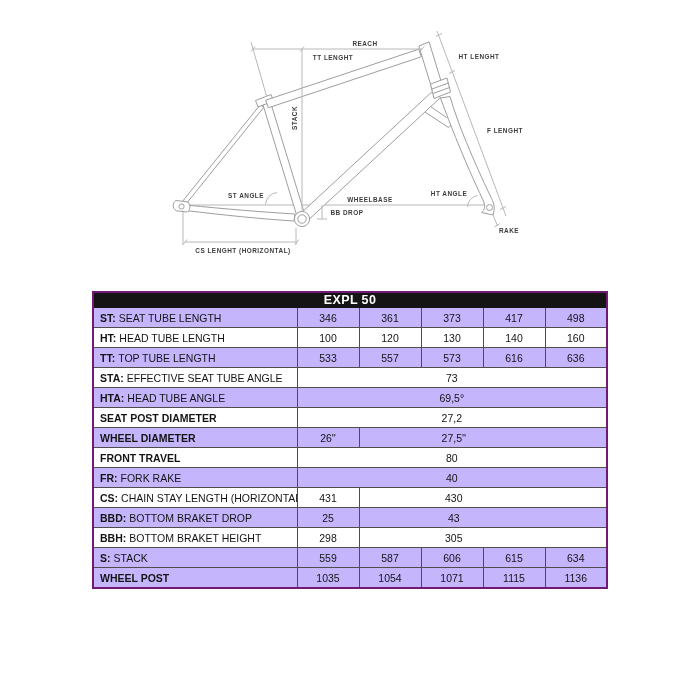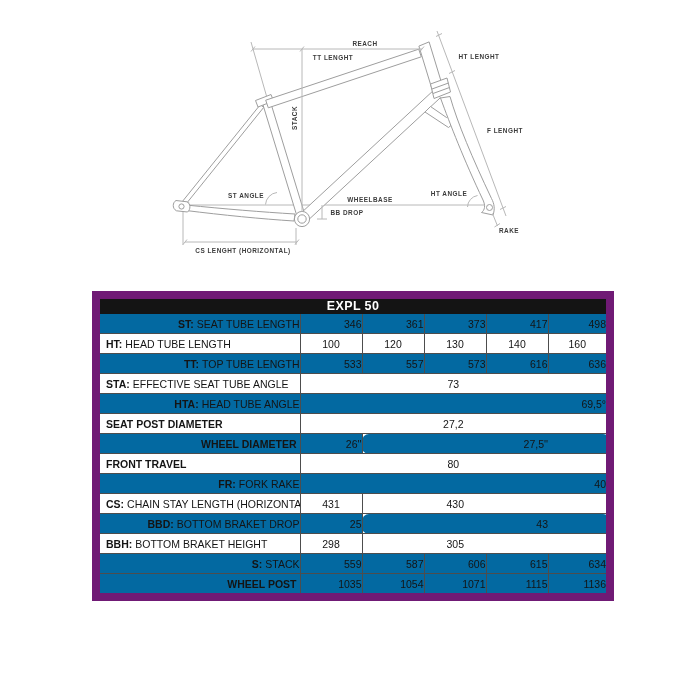--- a/index.html
+++ b/index.html
@@ -14,38 +14,38 @@
     font-size:6.4px; font-weight:bold; letter-spacing:0.5px;
     fill:#3c3c3c; text-anchor:middle;
   }
   .frame   { stroke:#9e9e9e; stroke-width:1; fill:#ffffff; stroke-linejoin:round; }
   .frameln { stroke:#9e9e9e; stroke-width:1; fill:none; }
   .dim     { stroke:#b8b8b8; stroke-width:1; fill:none; }
   
   .table-wrap { position:absolute; left:92px; top:291px; }
   .geo-table {
     border-collapse:collapse; table-layout:fixed; width:514px;
-    font-size:10.5px; color:#141414; border:8px solid #701a75;
+    font-size:10.5px; color:#141414; border:2px solid #701a75;
   }
   .geo-table td {
     border:1px solid #4d4d4d; height:19px; padding:0;
     vertical-align:middle; white-space:nowrap; overflow:hidden;
   }
   .geo-table col.c-label { width:204px; }
   .geo-table col.c-size  { width:62px; }
   tr.title-row td {
     background:#141414; color:#ffffff; text-align:center; font-weight:bold;
     font-size:12.5px; letter-spacing:0.4px; height:13px; border-color:#141414;
   }
   tr.hdr-row td { font-weight:bold; text-align:center; height:18px; background:#ffffff; }
   td.lbl { text-align:left; padding-left:6px; background:inherit; }
   .b { font-weight:bold; margin-right:3px; }
   td.val { text-align:center; font-weight:normal; }
-  tr.shaded td { background:#0369a1;text-align:right; }
-  td.span4 { padding-right:58px;border-radius:7px; }
+  tr.shaded td { background:#c4b5fd; }
+  td.span4 { padding-right:58px; }
 </style>
 </head>
 <body>
 
 <svg class="diagram" width="700" height="290" viewBox="0 0 700 290" xmlns="http://www.w3.org/2000/svg">
 
   <g>
     <path class="dim" d="M187,205 H488"></path>
     <path class="dim" d="M185,208 L189,202"></path>
     <path class="dim" d="M486,208 L490,202"></path>

